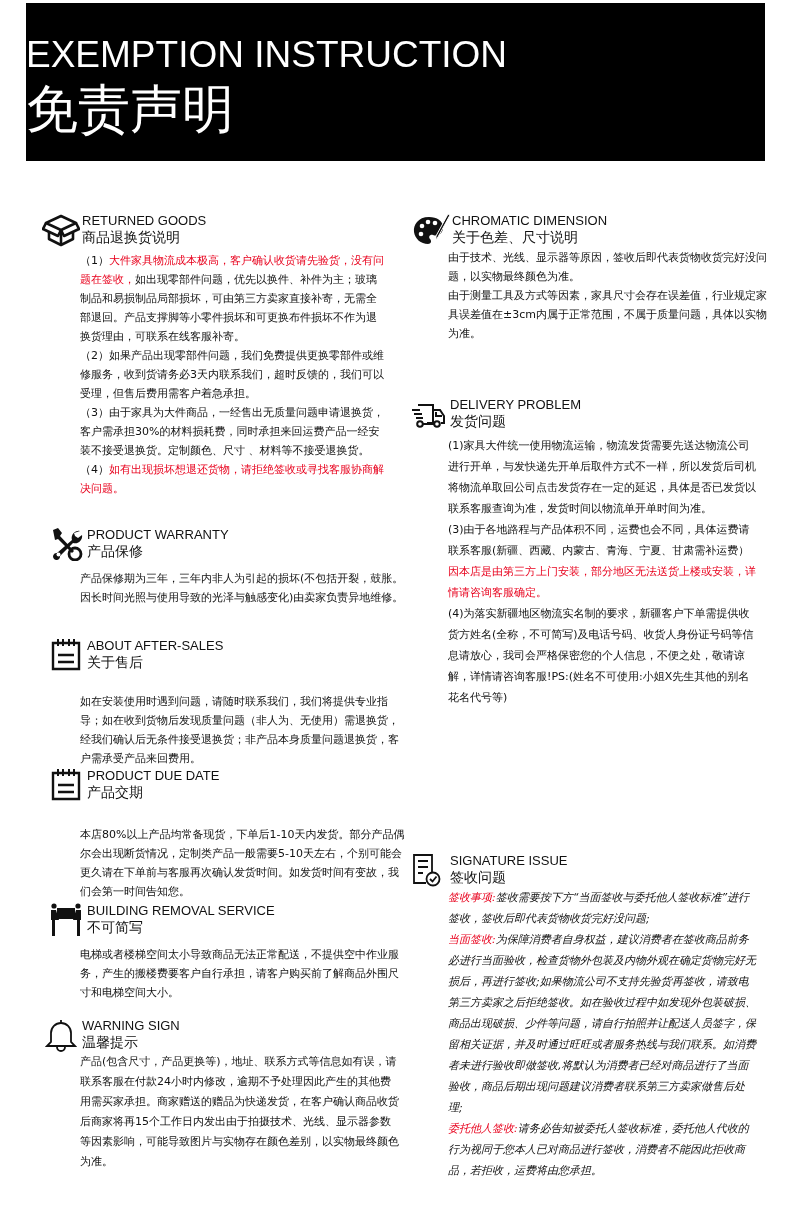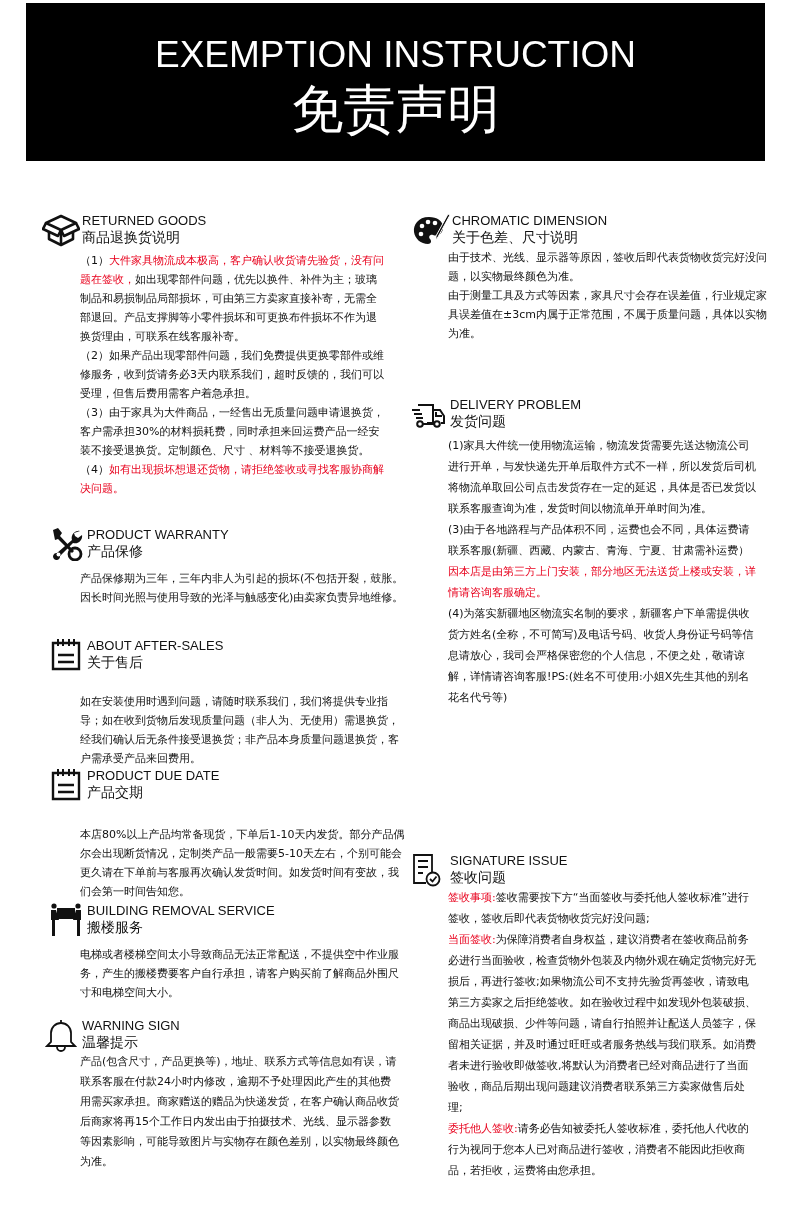--- a/index.html
+++ b/index.html
@@ -1,18 +1,18 @@
 <!DOCTYPE html>
 <html><head>
 <meta charset="utf-8">
 <style>
   html, body { margin: 0; padding: 0; background: #ffffff; }
   body { width: 790px; height: 1228px; position: relative; overflow: hidden;
          font-family: "DejaVu Sans", "Liberation Sans", sans-serif; color: #111; }
-  .banner { position: absolute; left: 26px; top: 3px; width: 739px; height: 158px; background: #000; color: #fff; text-align: center; }
+  .banner { position: absolute; left: 26px; top: 3px; width: 739px; height: 158px; background: #000; color: #fff; }
   .banner .en { position: absolute; left: 0; right: 0; top: 32px; font-family: "Liberation Sans", sans-serif; font-size: 37px; letter-spacing: 0px; line-height: 40px; font-weight: normal; }
   .banner .zh { position: absolute; left: 0; right: 0; top: 76px; font-size: 52px; line-height: 60px; }
 
   .section { position: absolute; }
   .sec-head { position: relative; height: 34px; }
   .sec-icon { position: absolute; left: 0; top: 0; width: 38px; height: 34px; }
   .sec-icon svg { width: 100%; height: 100%; }
   .sec-title-en { position: absolute; left: 40px; top: 0; font-family: "Liberation Sans", sans-serif; font-size: 13px; line-height: 15px; color: #111; white-space: nowrap; }
   .sec-title-zh { position: absolute; left: 40px; top: 16px; font-size: 14px; line-height: 17px; color: #111; white-space: nowrap; }
   .sec-body { font-size: 11px; line-height: 19px; color: #111; }
@@ -116,21 +116,21 @@
           <g fill="#111">
         <circle cx="4" cy="3" r="2.6"></circle>
             <circle cx="28" cy="3" r="2.6"></circle>
         <rect x="7" y="5" width="18" height="11"></rect>
         <path d="M1 7 H6 L9 17 H5 V33 H2 V17 H1 Z"></path>
         <path d="M31 7 H26 L23 17 H27 V33 H30 V17 H31 Z"></path>
           </g>
         </svg>
     </span>
     <span class="sec-title-en" style="left:37px;">BUILDING REMOVAL SERVICE</span>
-    <span class="sec-title-zh" style="left:37px;">搬楼服务</span>
+    <span class="sec-title-zh" style="left:37px;">不可简写</span>
   </div>
   <div class="sec-body" style="padding-left:30px; margin-top:8px; width:325px;">
     <p>电梯或者楼梯空间太小导致商品无法正常配送，不提供空中作业服务，产生的搬楼费要客户自行承担，请客户购买前了解商品外围尺寸和电梯空间大小。</p>
   </div>
 </div>
 
 <div class="section" style="left:45px; top:1018px; width:360px;">
   <div class="sec-head">
     <span class="sec-icon" style="width:32px;">
       <svg viewBox="0 0 32 34">
@@ -205,18 +205,18 @@
         <path d="M22 20 V2 H4 V30 H16"></path>
         <path d="M8 8 H18 M8 14 H18 M8 20 H13"></path>
         <circle cx="23" cy="26" r="6.5"></circle>
         <path d="M20 26 L22.5 28.5 L26.5 23.5"></path>
           </g>
         </svg>
     </span>
     <span class="sec-title-en">SIGNATURE ISSUE</span>
     <span class="sec-title-zh">签收问题</span>
   </div>
-  <div class="sec-body" style="padding-left:38px; margin-top:0px; width:308px; line-height:21px;">
+  <div class="sec-body" style="padding-left:38px; margin-top:0px; width:308px; line-height:21px;font-style:italic;">
     <p><span class="red">签收事项:</span><span>签收需要按下方“当面签收与委托他人签收标准”进行签收，签收后即代表货物收货完好没问题;</span></p>
     <p><span class="red">当面签收:</span><span>为保障消费者自身权益，建议消费者在签收商品前务必进行当面验收，检查货物外包装及内物外观在确定货物完好无损后，再进行签收;如果物流公司不支持先验货再签收，请致电第三方卖家之后拒绝签收。如在验收过程中如发现外包装破损、商品出现破损、少件等问题，请自行拍照并让配送人员签字，保留相关证据，并及时通过旺旺或者服务热线与我们联系。如消费者未进行验收即做签收,将默认为消费者已经对商品进行了当面验收，商品后期出现问题建议消费者联系第三方卖家做售后处理;</span></p>
     <p><span class="red">委托他人签收:</span><span>请务必告知被委托人签收标准，委托他人代收的行为视同于您本人已对商品进行签收，消费者不能因此拒收商品，若拒收，运费将由您承担。</span></p>
   </div>
 </div>
 
 </body></html>

